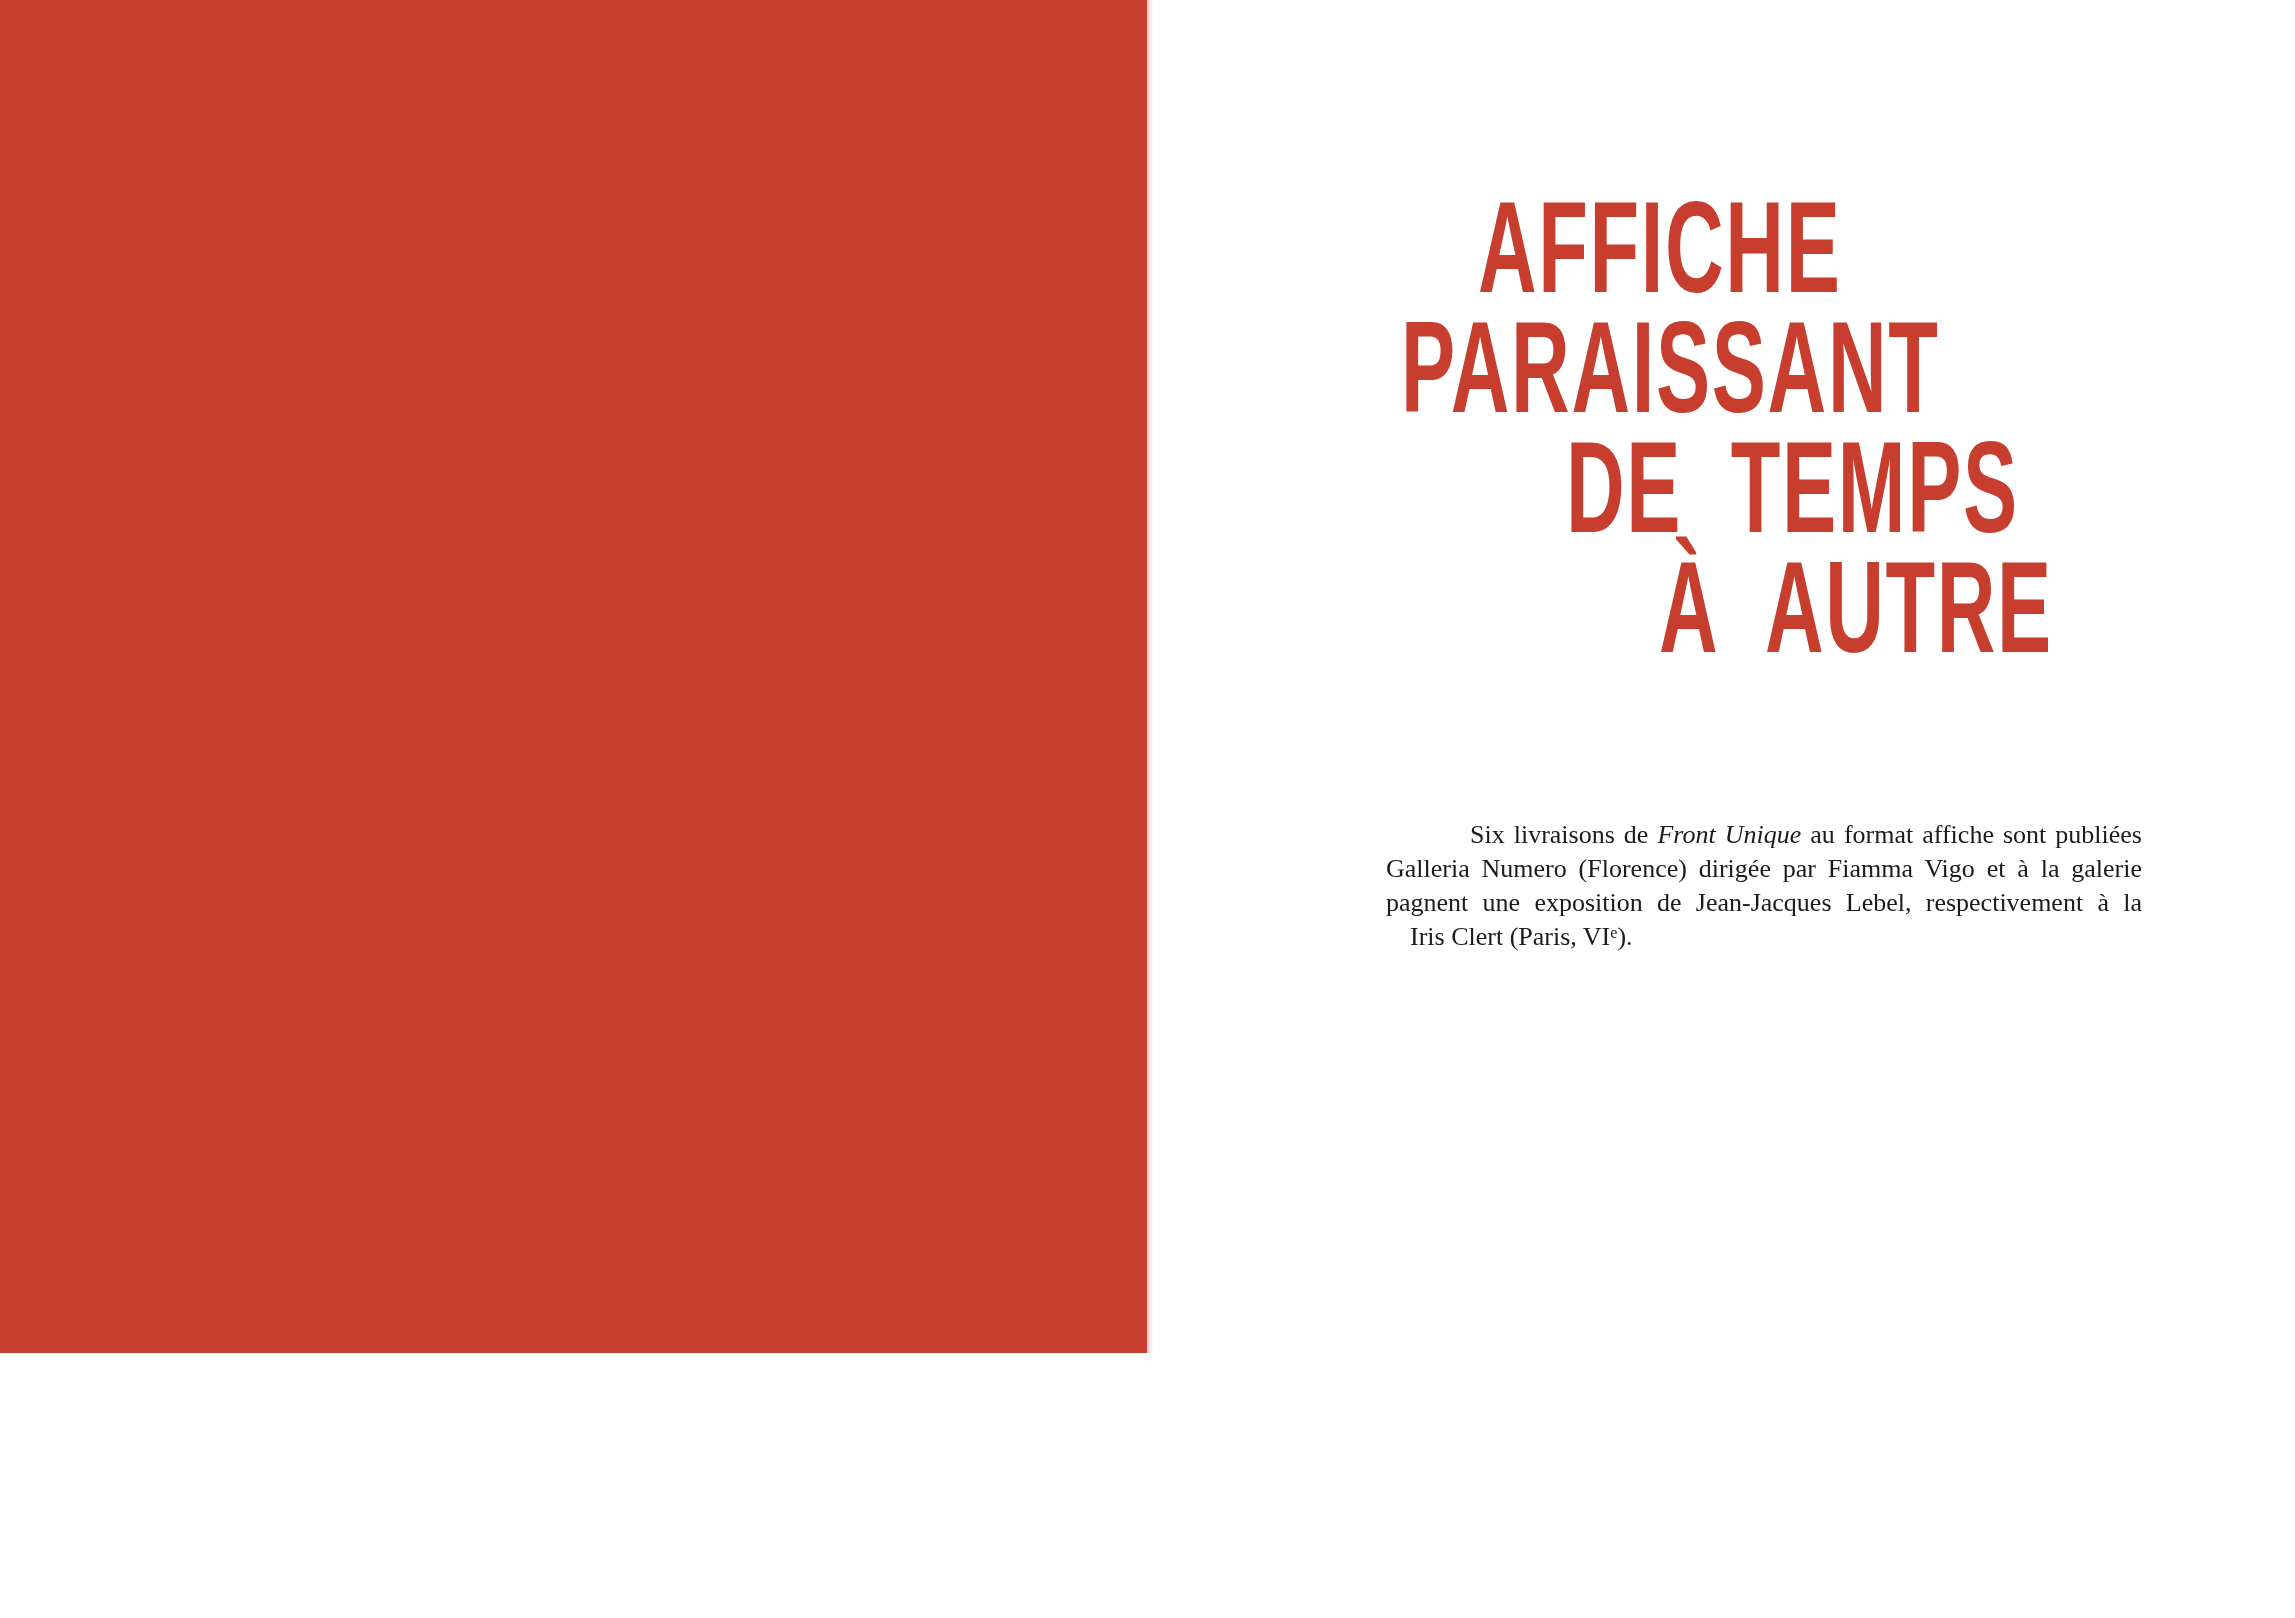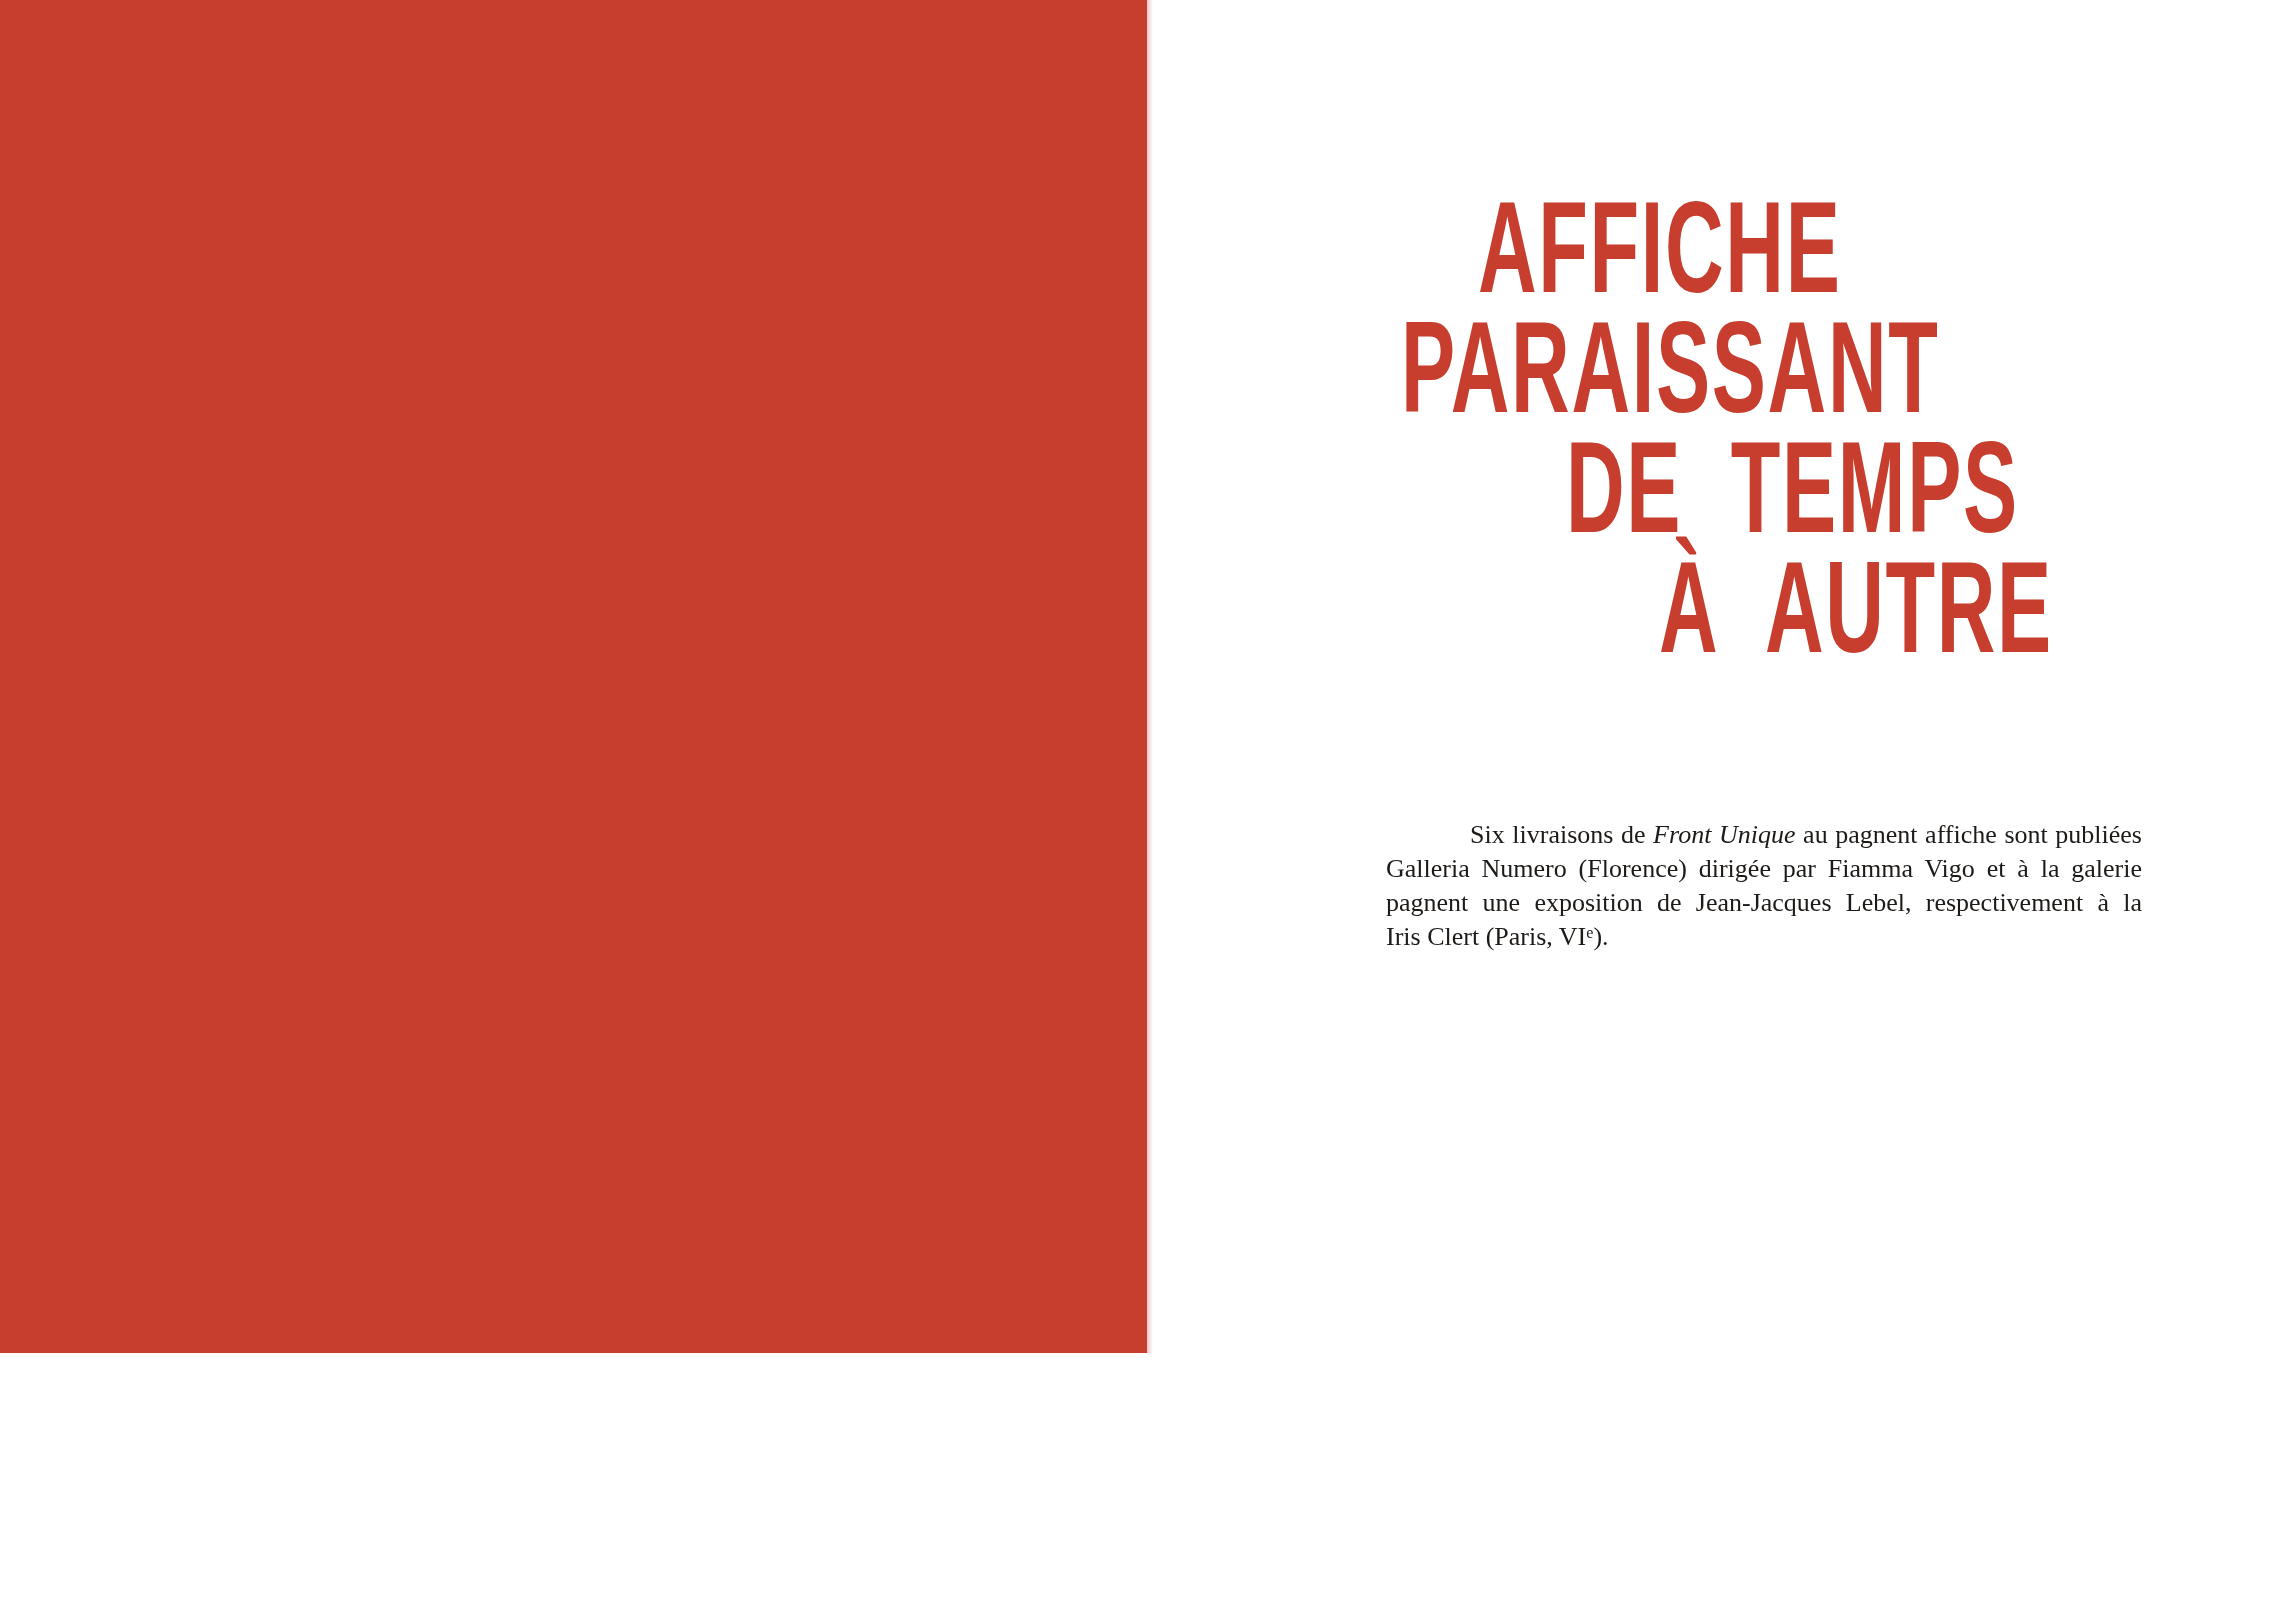--- a/index.html
+++ b/index.html
@@ -70,21 +70,21 @@
     color: var(--ink, #1d1a17);
     font-family: "Liberation Serif", "DejaVu Serif", serif;
     font-size: 26px;
     line-height: 34px;
   }
   .paragraph-line {
     text-align: justify;
     text-align-last: justify;
   }
   .paragraph-line.first { text-indent: 84px; }
-  .paragraph-line.last  { text-align-last: left; }
+  .paragraph-line.last  { text-align-last: left; margin-left: 24px; }
   .seg-i   { font-style: italic; }
   .seg-sup { font-size: 0.62em; position: relative; top: -0.42em; }
 </style>
 </head>
 <body>
 
 <div class="spread" style="--red: #C73E2E; --ink: #1d1a17; --paper: #ffffff;">
 
   <div class="red-page"></div>
 
@@ -93,21 +93,21 @@
   <div class="white-page">
 
     <div class="title-block">
       <div class="title-line">AFFICHE</div>
       <div class="title-line">PARAISSANT</div>
       <div class="title-line">DE TEMPS</div>
       <div class="title-line">À AUTRE</div>
     </div>
 
     <div class="intro-paragraph">
-      <div class="paragraph-line first"><span class="seg-n">Six livraisons de </span><span class="seg-i">Front Unique</span><span class="seg-n"> au pagnent affiche sont publiées</span></div>
+      <div class="paragraph-line first"><span class="seg-n">Six livraisons de </span><span class="seg-i">Front Unique</span><span class="seg-n"> au format affiche sont publiées</span></div>
       <div class="paragraph-line"><span class="seg-n">Galleria Numero (Florence) dirigée par Fiamma Vigo et à la galerie</span></div>
       <div class="paragraph-line"><span class="seg-n">pagnent une exposition de Jean-Jacques Lebel, respectivement à la</span></div>
       <div class="paragraph-line last"><span class="seg-n">Iris Clert (Paris, VI</span><span class="seg-sup">e</span><span class="seg-n">).</span></div>
     </div>
 
   </div>
 
 </div>
 
 

